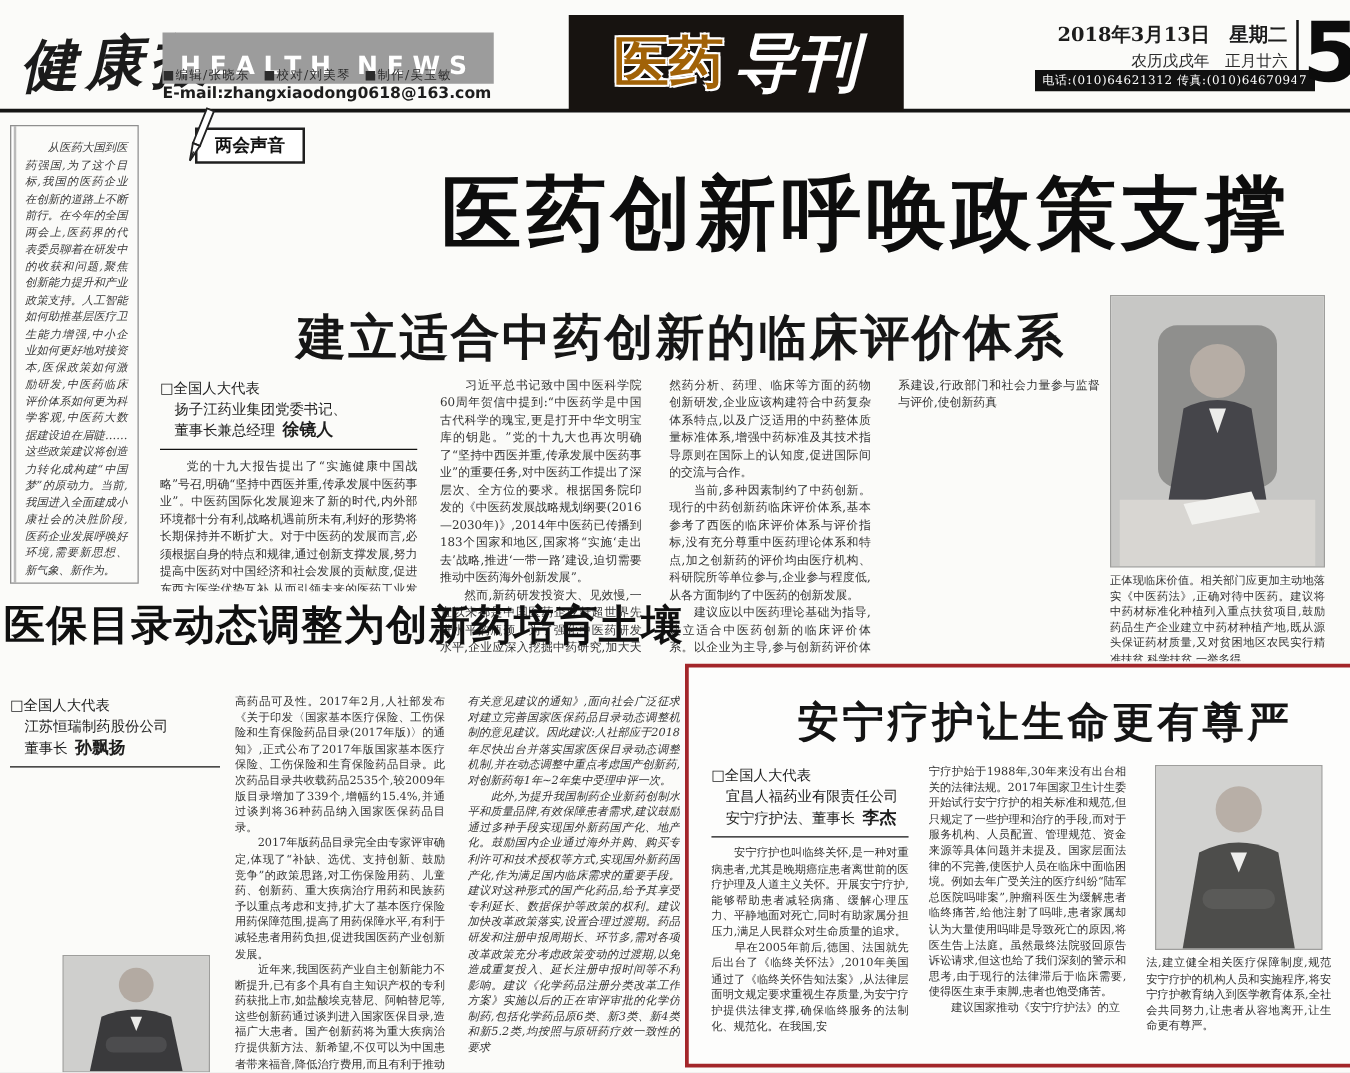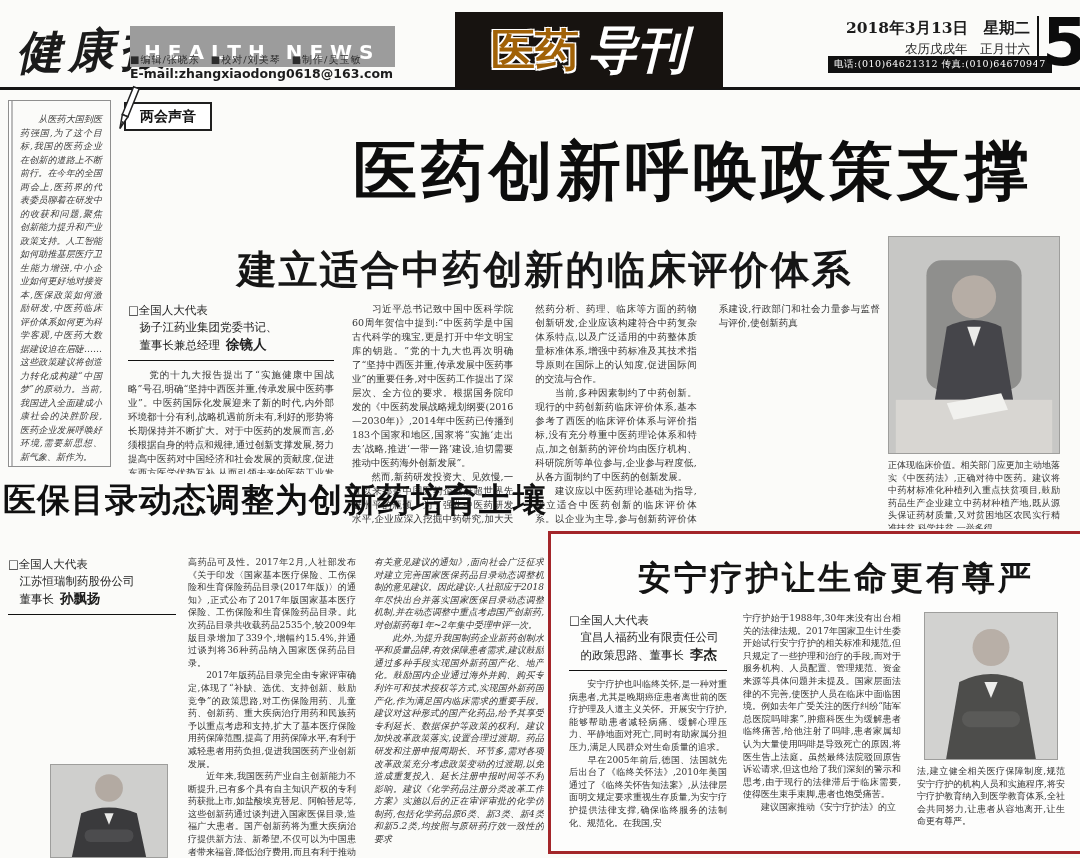--- a/index.html
+++ b/index.html
@@ -31,21 +31,21 @@
     padding:2px 6px; letter-spacing:0.5px; }
   .pn-divider { left:1037px; top:16px; width:2px; height:56px; background:#111; }
   .page-num { left:1042px; top:4px; font-size:66px; font-weight:900; color:#0c0c0c;
     font-family:"DejaVu Sans",sans-serif; }
   .header-rule { left:0; top:87px; width:1080px; height:3px; background:#151515; }
   
   .edit-box { left:8px; top:100px; width:103px; height:367px; border:1px solid #8f8f8f;
     box-shadow:inset 2px 0 0 #fff, inset 4px 0 0 #bbb; padding:12px 8px 10px 11px;
     font-size:9px; line-height:13.5px; font-style:italic; color:#3a3a3a; text-align:justify; }
   
-  .voice-badge { left:124px; top:102px; width:88px; height:29px; border:2px solid #1f1f1f;
+  .voice-badge { left:156px; top:102px; width:88px; height:29px; border:2px solid #1f1f1f;
     display:flex; align-items:center; justify-content:center; background:#fff; }
   .voice-badge span { font-size:14px; font-weight:bold; font-family:"DejaVu Sans",sans-serif; color:#111; }
   .pen-icon { position:absolute; left:-16px; top:-22px; }
   
   .headline1 { left:310px; top:128px; width:766px; text-align:center; font-size:64px; font-weight:900;
     font-family:"DejaVu Sans",sans-serif; color:#0d0d0d; letter-spacing:4px; white-space:nowrap; }
   .subhead { left:130px; top:243px; width:830px; text-align:center; font-size:39px; font-weight:bold;
     font-family:"DejaVu Sans",sans-serif; color:#161616; letter-spacing:2px; white-space:nowrap; }
   
   .byline { border-bottom:1.5px solid #111; padding-bottom:6px; margin-bottom:7px;
@@ -173,21 +173,21 @@
   <div class="abs a2-c3 coltext small">有关意见建议的通知》,面向社会广泛征求对建立完善国家医保药品目录动态调整机制的意见建议。因此建议:人社部应于2018年尽快出台并落实国家医保目录动态调整机制,并在动态调整中重点考虑国产创新药,对创新药每1年~2年集中受理申评一次。
 　　此外,为提升我国制药企业新药创制水平和质量品牌,有效保障患者需求,建议鼓励通过多种手段实现国外新药国产化、地产化。鼓励国内企业通过海外并购、购买专利许可和技术授权等方式,实现国外新药国产化,作为满足国内临床需求的重要手段。建议对这种形式的国产化药品,给予其享受专利延长、数据保护等政策的权利。建议加快改革政策落实,设置合理过渡期。药品研发和注册申报周期长、环节多,需对各项改革政策充分考虑政策变动的过渡期,以免造成重复投入、延长注册申报时间等不利影响。建议《化学药品注册分类改革工作方案》实施以后的正在审评审批的化学仿制药,包括化学药品原6类、新3类、新4类和新5.2类,均按照与原研药疗效一致性的要求</div>
 
   <div class="abs red-box">
     <div class="headline3">安宁疗护让生命更有尊严</div>
 
     <div class="a3-c1">
       <div class="byline">
         <div>□全国人大代表</div>
         <div>　宜昌人福药业有限责任公司</div>
-        <div><span>　的政策思路、董事长</span><span class="byname">李杰</span></div>
+        <div><span>　安宁疗护法、董事长</span><span class="byname">李杰</span></div>
       </div>
       <div class="coltext small" style="height:160px;">　　安宁疗护也叫临终关怀,是一种对重病患者,尤其是晚期癌症患者离世前的医疗护理及人道主义关怀。开展安宁疗护,能够帮助患者减轻病痛、缓解心理压力、平静地面对死亡,同时有助家属分担压力,满足人民群众对生命质量的追求。
 　　早在2005年前后,德国、法国就先后出台了《临终关怀法》,2010年美国通过了《临终关怀告知法案》,从法律层面明文规定要求重视生存质量,为安宁疗护提供法律支撑,确保临终服务的法制化、规范化。在我国,安</div>
     </div>
 
     <div class="a3-c2 coltext small">宁疗护始于1988年,30年来没有出台相关的法律法规。2017年国家卫生计生委开始试行安宁疗护的相关标准和规范,但只规定了一些护理和治疗的手段,而对于服务机构、人员配置、管理规范、资金来源等具体问题并未提及。国家层面法律的不完善,使医护人员在临床中面临困境。例如去年广受关注的医疗纠纷“陆军总医院吗啡案”,肿瘤科医生为缓解患者临终痛苦,给他注射了吗啡,患者家属却认为大量使用吗啡是导致死亡的原因,将医生告上法庭。虽然最终法院驳回原告诉讼请求,但这也给了我们深刻的警示和思考,由于现行的法律滞后于临床需要,使得医生束手束脚,患者也饱受痛苦。
 　　建议国家推动《安宁疗护法》的立</div>
 
     <div class="a3-c3">
       <div class="a3-photo photo">

